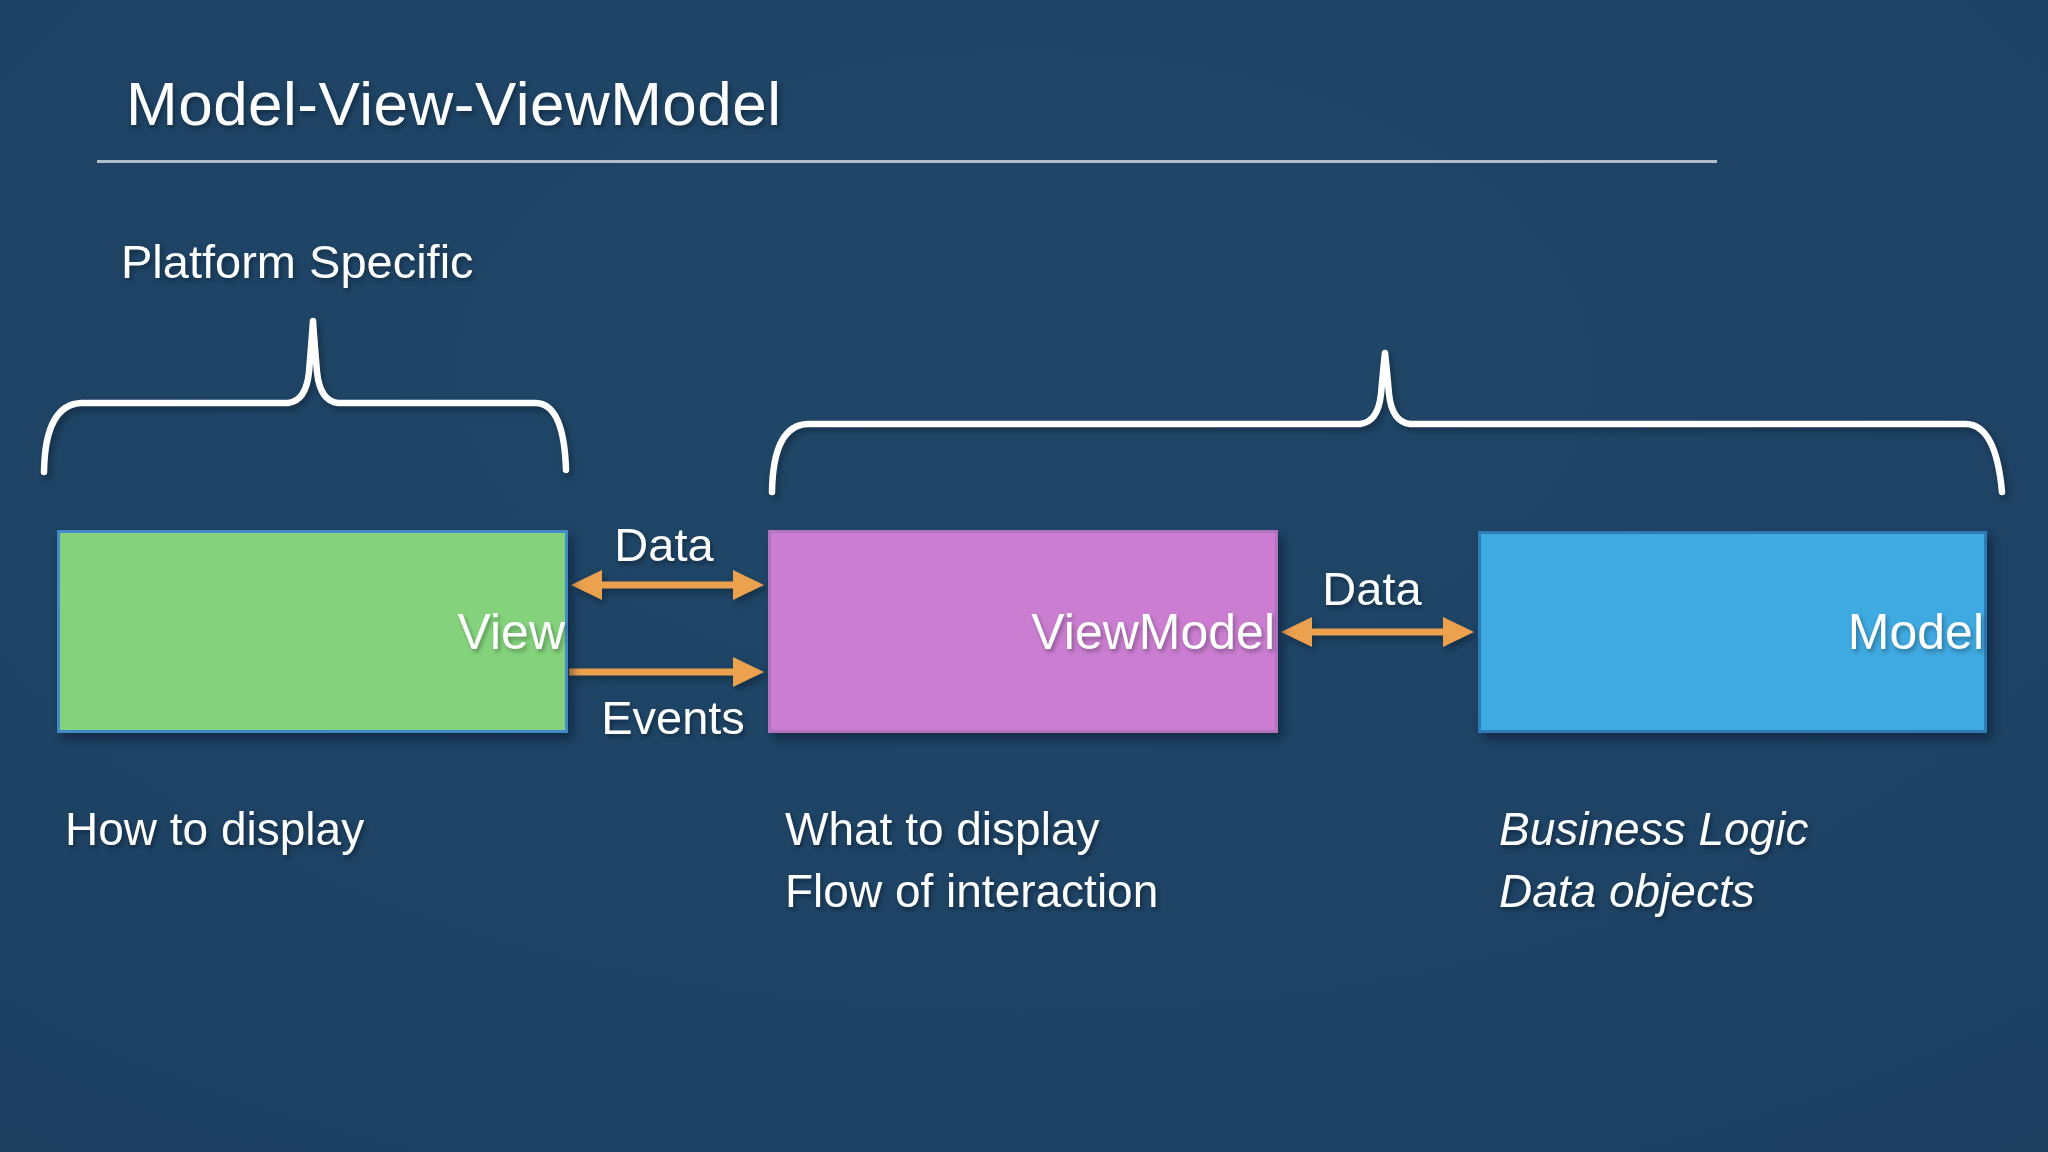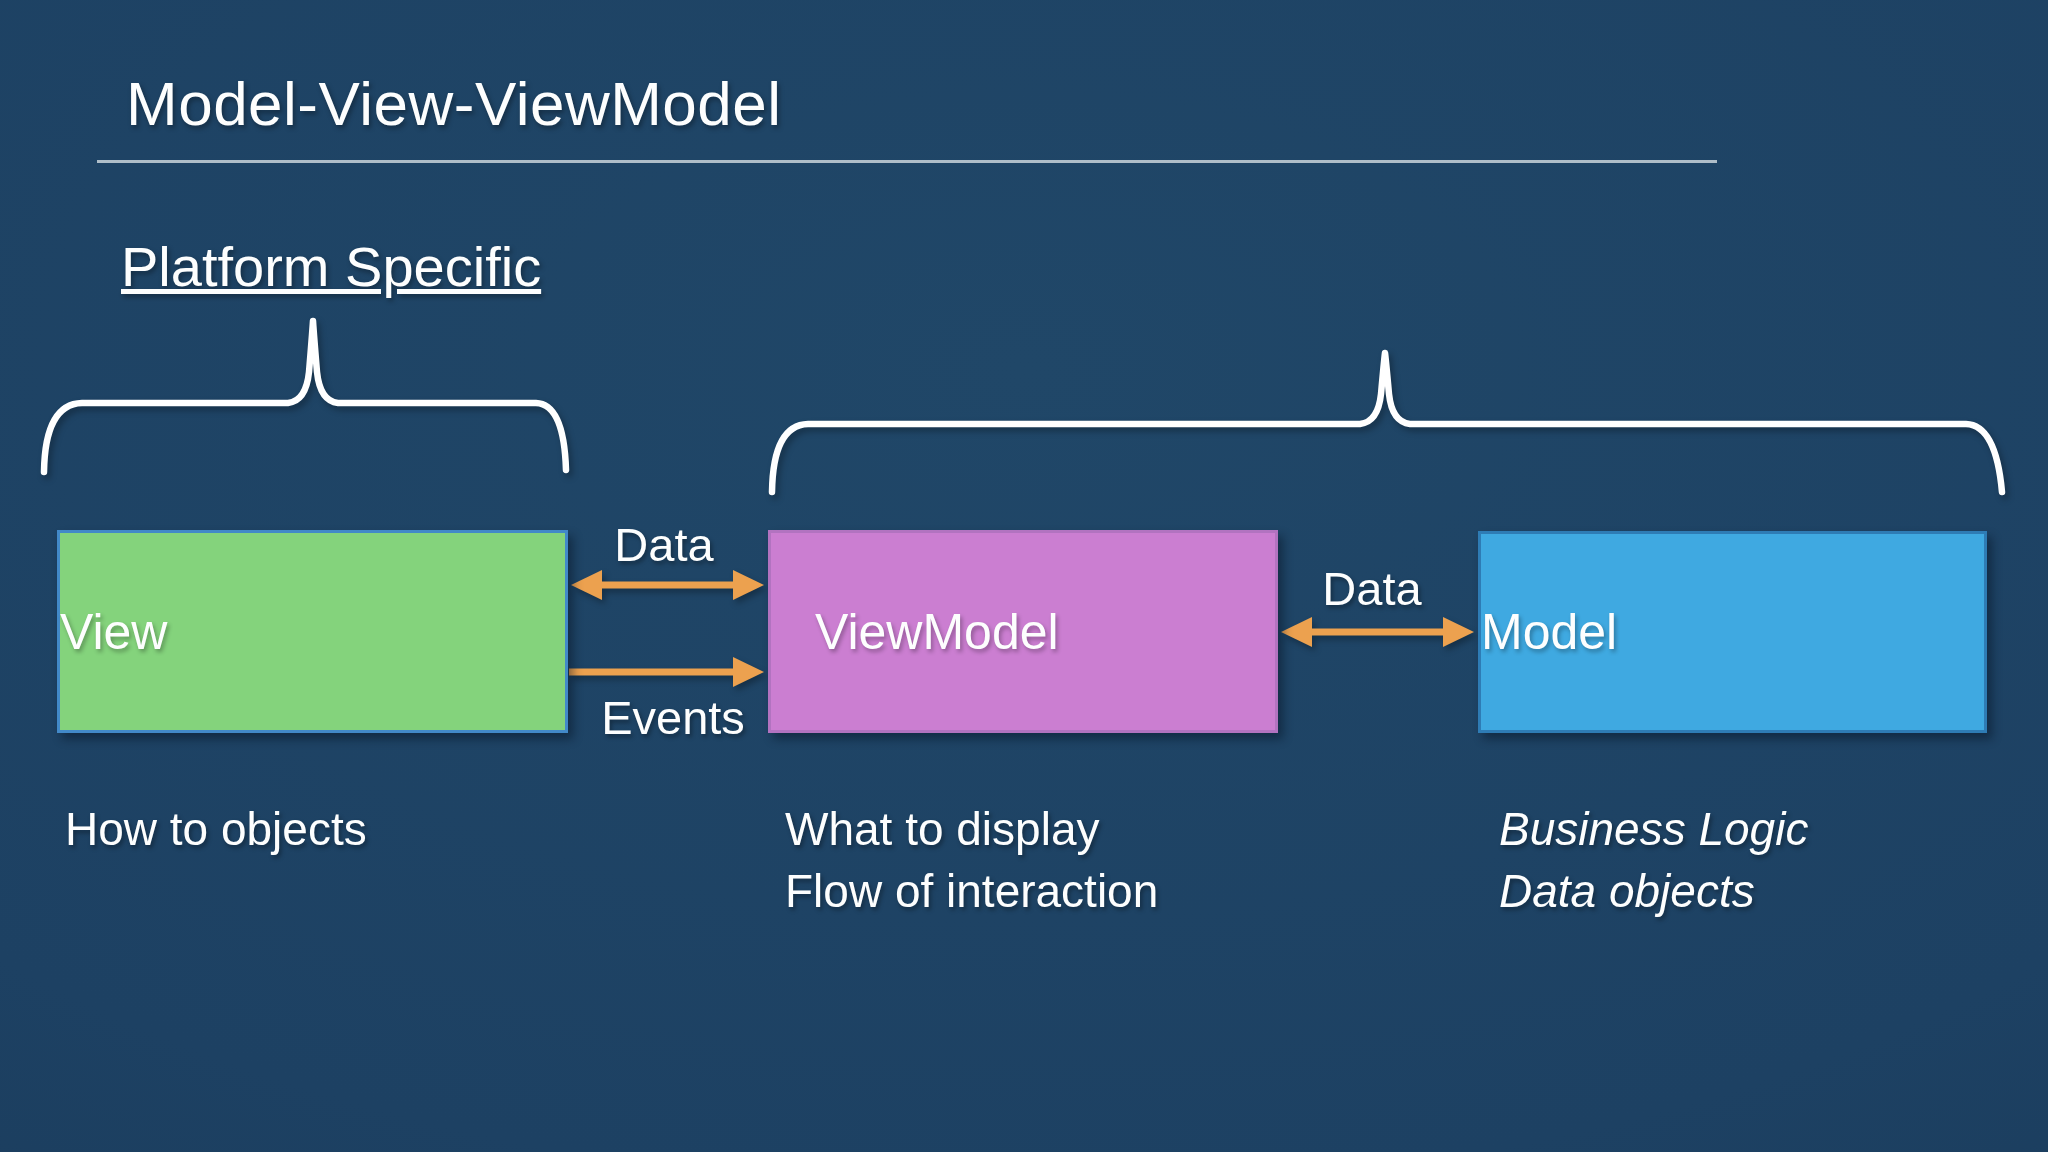--- a/index.html
+++ b/index.html
@@ -31,24 +31,23 @@
     position: absolute;
     left: 97px;
     top: 160px;
     width: 1620px;
     height: 3px;
     background: var(--rule, #C9D3DA);
     opacity: 0.85;
   }
   .group-label {
     position: absolute;
-    font-size: 56px;
+    font-size: 47px;
     text-shadow: 2px 3px 5px rgba(0,0,0,0.35);
     white-space: nowrap;
-    text-decoration: underline;
   }
   .group-label.platform { left: 121px; top: 234px; }
   .group-label.portable { left: 1283px; top: 227px; }
 
   .overlay-svg {
     position: absolute;
     left: 0; top: 0;
     width: 2048px;
     height: 1152px;
     pointer-events: none;
@@ -70,21 +69,21 @@
     stroke: none;
   }
 
   .box {
     position: absolute;
     top: 530px;
     height: 203px;
     box-sizing: border-box;
     display: flex;
     align-items: center;
-    justify-content: flex-start;
+    justify-content: flex-end;
     box-shadow: 5px 6px 9px rgba(5, 16, 30, 0.45);
   }
   .box .box-label {
     font-size: 50px;
     color: var(--text, #FDFEFE);
     text-shadow: 2px 3px 4px rgba(0,0,0,0.30);
     white-space: nowrap;
   }
   .box.view {
     left: 57px;
@@ -174,21 +173,21 @@
   </div>
   <div class="box model">
     <span class="box-label">Model</span>
   </div>
 
   <div class="arrow-label data-left">Data</div>
   <div class="arrow-label events">Events</div>
   <div class="arrow-label data-right">Data</div>
 
   <div class="description d-view">
-    <span class="line">How to objects</span>
+    <span class="line">How to display</span>
   </div>
   <div class="description d-viewmodel">
     <span class="line">What to display</span>
     <span class="line">Flow of interaction</span>
   </div>
   <div class="description d-model">
     <span class="line">Business Logic</span>
     <span class="line">Data objects</span>
   </div>
 

